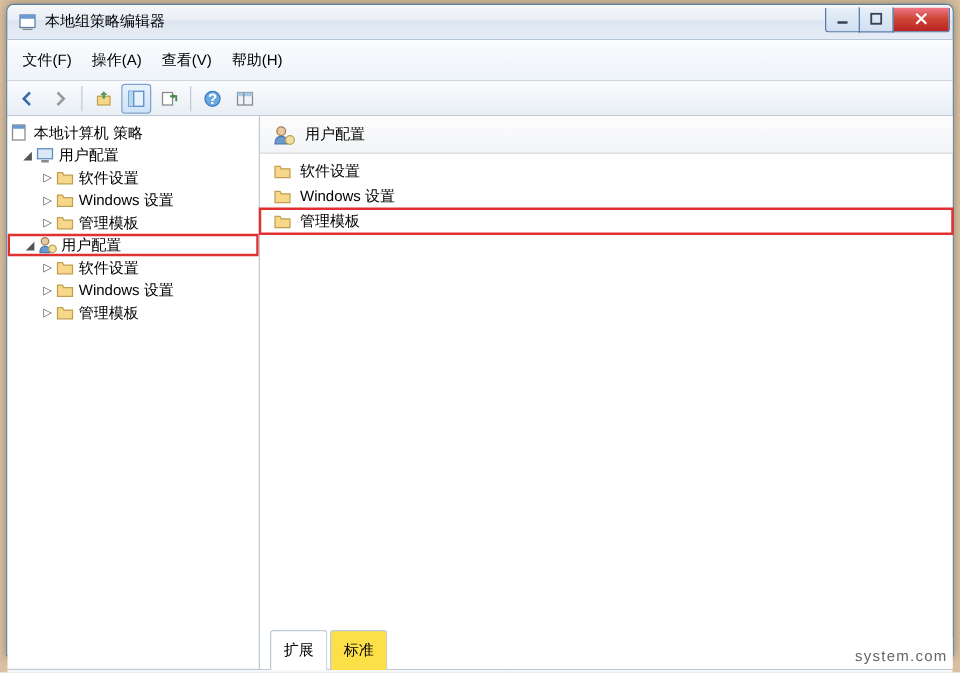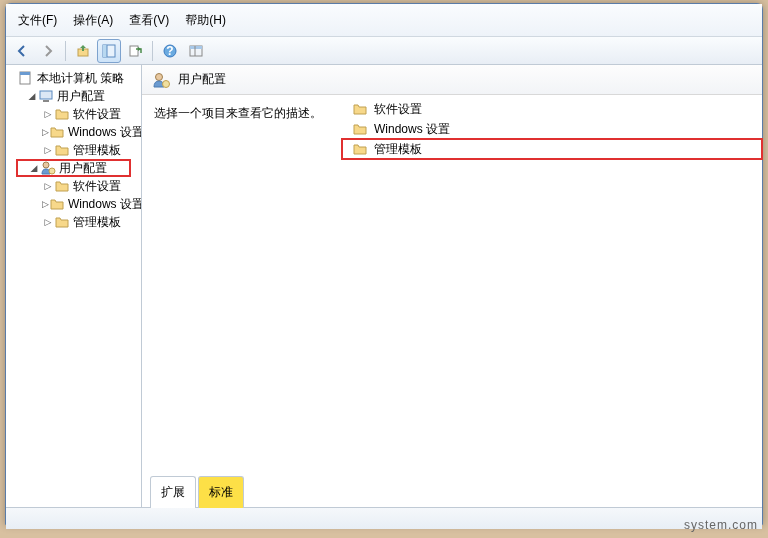--- a/index.html
+++ b/index.html
@@ -13,21 +13,21 @@
 .win-btn.min { border-radius: 0 0 0 3px; margin-right: -1px; }
 .win-btn.max { margin-right: -1px; }
 .win-btn.close { width: 46px; background: linear-gradient(to bottom, #e78, #c43 50%, #b22); border-radius: 0 0 3px 0; color: #fff; }
 .menubar { height: 22px; background: linear-gradient(to bottom, #fafcfe, #eef3f9); border-bottom: 1px solid #d0d8e0; display: flex; align-items: center; padding: 16px 4px; }
 .menu-item { padding: 2px 8px; cursor: default; }
 .toolbar { height: 28px; background: linear-gradient(to bottom, #fafcfe, #e8eef5); border-bottom: 1px solid #c0cad5; display: flex; align-items: center; padding: 0 4px; gap: 2px; }
 .tool-btn { width: 24px; height: 24px; display: flex; align-items: center; justify-content: center; border: 1px solid transparent; border-radius: 3px; }
 .tool-btn.active { border: 1px solid #7da2ce; background: linear-gradient(to bottom, #e8f2fc, #cde3f8); }
 .tool-sep { width: 1px; height: 20px; background: #c0cad5; margin: 0 3px; }
 .content { display: flex; height: calc(100% - 78px); }
-.tree-pane { width: 136px; border-right: 1px solid #c0cad5; background: #fff; padding: 4px 10px; overflow: hidden; }
+.tree-pane { width: 202px; border-right: 1px solid #c0cad5; background: #fff; padding: 4px 0; overflow: hidden; }
 .tree-node { display: flex; align-items: center; height: 18px; padding: 1px 0; white-space: nowrap; cursor: default; }
 .tree-arrow { width: 12px; height: 12px; display: flex; align-items: center; justify-content: center; color: #555; font-size: 9px; }
 .tree-icon { width: 16px; height: 16px; margin-right: 3px; display: flex; align-items: center; justify-content: center; }
 .tree-label { white-space: nowrap; }
 .highlight-box { border: 2px solid #e03030; }
 .detail-pane { flex: 1; display: flex; flex-direction: column; background: #fff; }
 .detail-header { height: 30px; border-bottom: 1px solid #d8d8d8; background: linear-gradient(to bottom, #fdfdfd, #f2f4f7); display: flex; align-items: center; padding: 0 10px; gap: 8px; }
 .detail-body { flex: 1; display: flex; }
 .detail-left { width: 200px; padding: 10px 12px; }
 .detail-right { flex: 1; padding: 4px 0; }
@@ -43,20 +43,47 @@
 .watermark .big .x { color: #4a7ab8; }
 .watermark .big .i { color: #d07030; }
 .watermark .small { font-size: 12px; color: #666; letter-spacing: 1px; }
 svg { display: block; }
 </style>
 </head>
 <body>
 
 <div class="window">
 
+  <div class="titlebar">
+    <span class="titlebar-icon">
+      <svg width="16" height="16" viewBox="0 0 16 16">
+          <rect x="2" y="2" width="12" height="10" fill="#fff" stroke="#5a7ca8"></rect>
+          <rect x="2" y="2" width="12" height="3" fill="#6a9ad0"></rect>
+          <rect x="4" y="13" width="8" height="1" fill="#888"></rect>
+        </svg>
+    </span>
+    <span class="titlebar-title">本地组策略编辑器</span>
+    <div class="win-btns">
+      <div class="win-btn min">
+          <svg width="10" height="10">
+            <rect x="1" y="7" width="8" height="2" fill="#345"></rect>
+          </svg>
+        </div>
+      <div class="win-btn max">
+          <svg width="10" height="10">
+            <rect x="1" y="1" width="8" height="8" fill="none" stroke="#345" stroke-width="1.5"></rect>
+          </svg>
+        </div>
+      <div class="win-btn close">
+          <svg width="12" height="10">
+            <path d="M2 1 L10 9 M10 1 L2 9" stroke="#fff" stroke-width="1.8"></path>
+          </svg>
+        </div>
+    </div>
+  </div>
 
   <div class="menubar">
     <div class="menu-item">文件(F)</div>
     <div class="menu-item">操作(A)</div>
     <div class="menu-item">查看(V)</div>
     <div class="menu-item">帮助(H)</div>
   </div>
 
   <div class="toolbar">
     <div class="tool-btn">
@@ -200,23 +227,20 @@
         <span>
             <svg width="18" height="18">
               <circle cx="7" cy="6" r="3.5" fill="#e8c8a0" stroke="#a08050"></circle>
               <path d="M2 16 Q2 10 7 10 Q12 10 12 16 Z" fill="#6a9ad0" stroke="#4a7ab0"></path>
               <circle cx="14" cy="13" r="3.5" fill="#f0e0a0" stroke="#c0a050"></circle>
             </svg>
           </span>
         <span>用户配置</span>
       </div>
       <div class="detail-body">
-        <div class="detail-left">
-          <div>选择一个项目来查看它的描述。</div>
-        </div>
         <div class="detail-right">
           <div class="list-item">
             <span>
                 <svg width="16" height="16">
                   <path d="M2 4 L6 4 L7 6 L14 6 L14 13 L2 13 Z" fill="#f7d88a" stroke="#c0a050"></path>
                 </svg>
               </span>
             <span>软件设置</span>
           </div>
           <div class="list-item">

